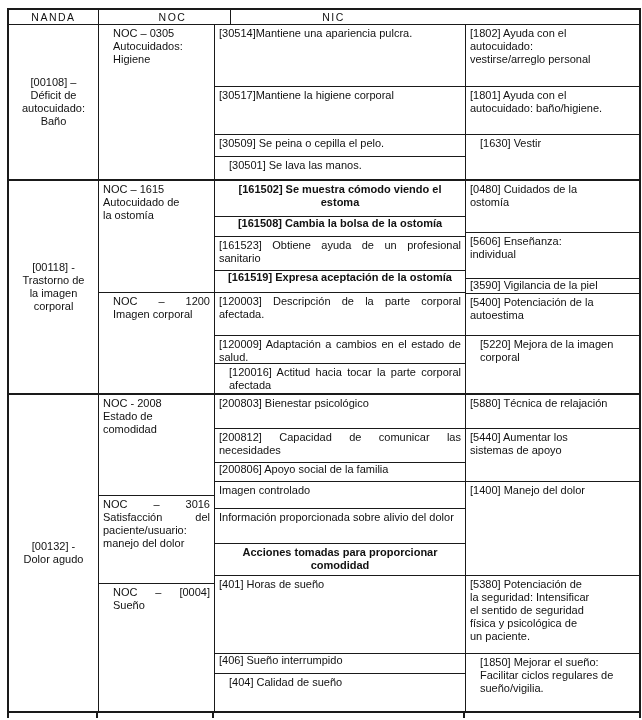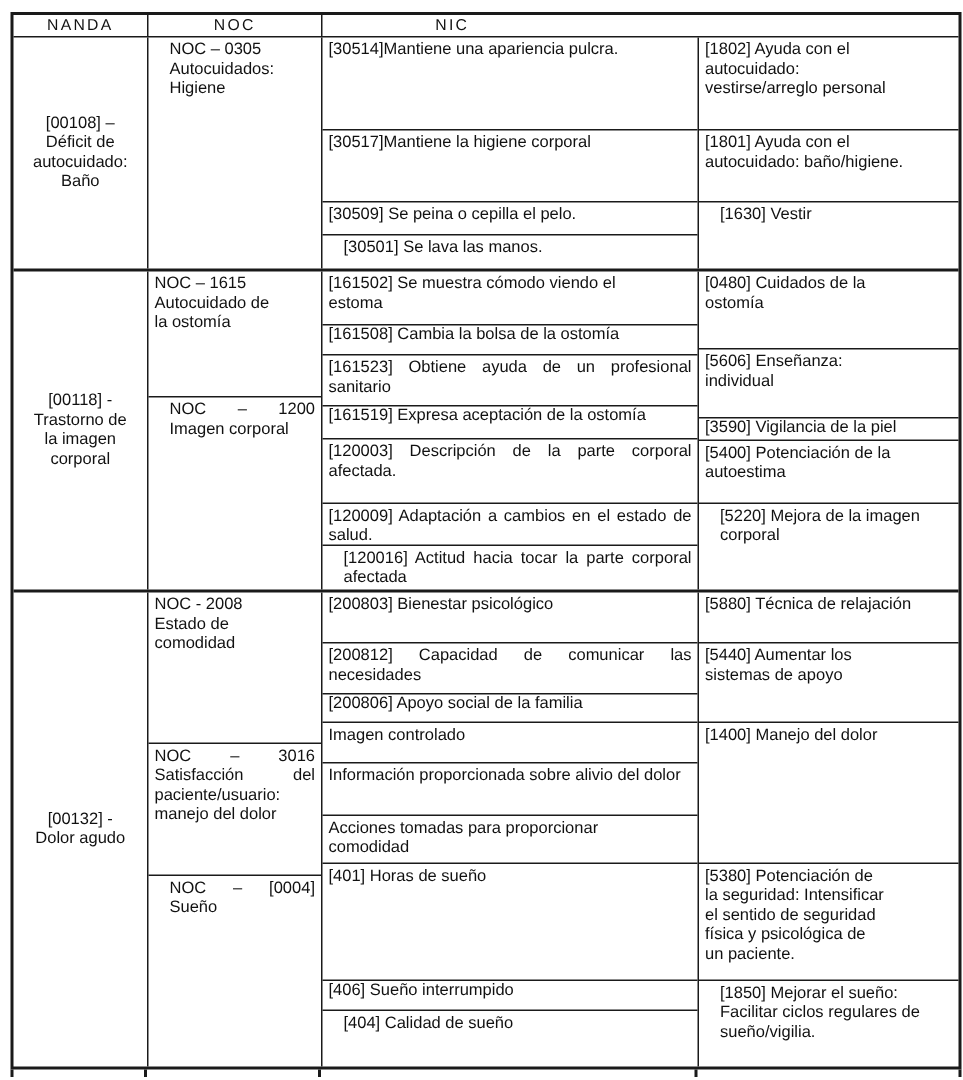--- a/index.html
+++ b/index.html
@@ -12,21 +12,21 @@
     font-size: 11px;
     line-height: 13px;
     color: #111;
   }
   .tbl {
     position: absolute; left: 7px; top: 8px;
     width: 634px;
     border: 2px solid #1a1a1a;
     background: #fff;
   }
-  .hrow { display: flex; height: 15px; border-bottom: 1px solid #1a1a1a; }
+  .hrow { display: flex; height: 15px; border-bottom: 1px solid #1a1a1a; gap: 16px; }
   .hcell {
     display: flex; align-items: center; justify-content: center;
     letter-spacing: 1.5px; font-size: 10.5px;
   }
   .section { display: flex; }
   .sec1 { height: 156px; border-bottom: 2px solid #1a1a1a; }
   .sec2 { height: 214px; border-bottom: 2px solid #1a1a1a; }
   .sec3 { height: 316px; }
   .w1 { width: 90px;  border-right: 1px solid #1a1a1a; }
   .w2 { width: 116px; border-right: 1px solid #1a1a1a; }
@@ -37,21 +37,21 @@
     padding: 2px 4px 0 4px;
     border-bottom: 1px solid #1a1a1a;
     white-space: pre-line;
     overflow: hidden;
   }
   .stack .cell:last-child { border-bottom: none; margin-left: 10px; }
   .nanda {
     display: flex; align-items: center; justify-content: center;
     text-align: center; white-space: pre-line; padding: 2px;
   }
-  .c { text-align: left; }
+  .c { text-align: center; font-weight: bold; }
   .j { text-align: justify; white-space: normal; }
   .spread { text-align: justify; text-align-last: justify; }
   .tight { padding-top: 0; }
   
   .stub { position: absolute; width: 2px; height: 5px; background: #1a1a1a; top: 713px; }
   .stub.s0 { left: 7px; }  .stub.s1 { left: 96px; }
   .stub.s2 { left: 212px; } .stub.s3 { left: 463px; }
   .stub.s4 { left: 639px; }
 </style>
 </head>
@@ -91,21 +91,21 @@
         <div class="cell" style="height:44px">[1630] Vestir</div>
       </div>
     </div>
 
     <div class="section sec2">
       <div class="nanda w1">[00118] -
 Trastorno de
 la imagen
 corporal</div>
       <div class="stack w2">
-        <div class="cell" style="height:84px">NOC – 1615
+        <div class="cell" style="height:112px">NOC – 1615
 Autocuidado de
 la ostomía</div>
         <div class="cell j" style="height:100px">NOC – 1200 Imagen corporal</div>
       </div>
       <div class="stack w3">
         <div class="cell c" style="height:36px">[161502] Se muestra cómodo viendo el
 estoma</div>
         <div class="cell c tight" style="height:20px">[161508] Cambia la bolsa de la ostomía</div>
         <div class="cell j" style="height:34px">[161523] Obtiene ayuda de un profesional sanitario</div>
         <div class="cell c tight" style="height:22px">[161519] Expresa aceptación de la ostomía</div>

